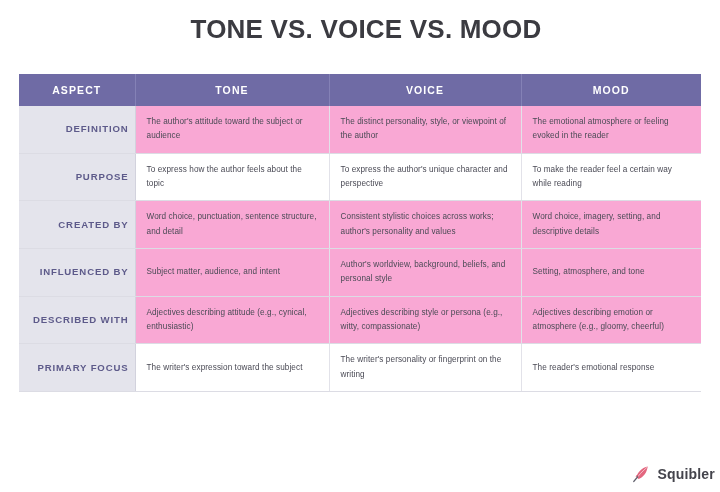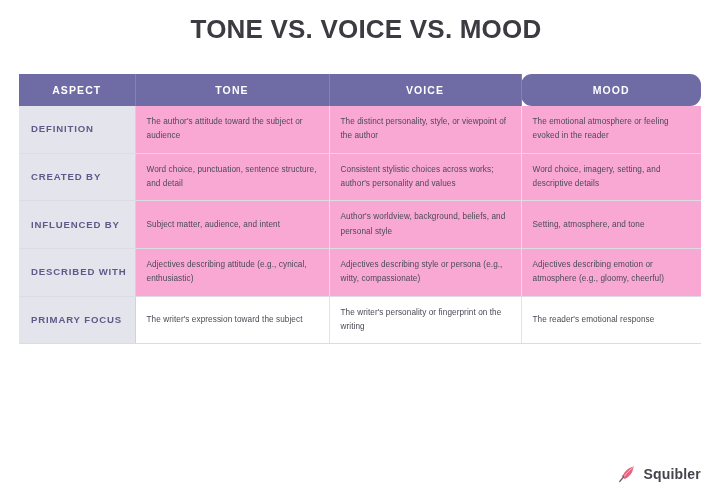--- a/index.html
+++ b/index.html
@@ -57,21 +57,21 @@
     font-size: 10.5px;
     font-weight: bold;
     letter-spacing: 1.1px;
     text-transform: uppercase;
     text-align: center;
     height: 32px;
     padding: 6px 4px;
     border-right: 1px solid #8481b6;
     vertical-align: middle;
   }
-  thead th:last-child { border-right: none; border-radius: 11px; }
+  thead th:last-child { border-right: none; }
 
   tbody td {
     vertical-align: middle;
     border-bottom: 1px solid #dcdce4;
     border-right: 1px solid #e2e2e9;
     font-size: 8.2px;
     line-height: 1.75;
     color: #4a4a55;
     padding: 9px 11px 9px 11px;
     letter-spacing: 0.08px;
@@ -88,25 +88,25 @@
     text-transform: uppercase;
     line-height: 1.45;
     padding-left: 12px;
     padding-right: 6px;
     border-right: 1px solid #d2d2dd;
   }
 
   tbody tr.shade td { background: #f9a8d4; }
   tbody tr.plain td { background: #ffffff; }
   tbody tr.shade td.aspect,
-  tbody tr.plain td.aspect { background: #e4e4ec; }
+  tbody tr.plain td.aspect { background: #e4e4ec; text-align: right; }
 
   .brand {
     position: absolute;
-    right: 19px;
+    right: 5px;
     bottom: 8px;
     display: flex;
     align-items: center;
     gap: 6px;
   }
 
   .brand-icon {
     width: 20px;
     height: 20px;
     display: block;
@@ -142,20 +142,26 @@
           <th>MOOD</th>
         </tr>
       </thead>
       <tbody>
         <tr class="shade">
           <td class="aspect">DEFINITION</td>
           <td>The author's attitude toward the subject or audience</td>
           <td>The distinct personality, style, or viewpoint of the author</td>
           <td>The emotional atmosphere or feeling evoked in the reader</td>
         </tr>
+        <tr class="plain">
+          <td class="aspect">PURPOSE</td>
+          <td>To express how the author feels about the topic</td>
+          <td>To express the author's unique character and perspective</td>
+          <td>To make the reader feel a certain way while reading</td>
+        </tr>
         <tr class="shade">
           <td class="aspect">CREATED BY</td>
           <td>Word choice, punctuation, sentence structure, and detail</td>
           <td>Consistent stylistic choices across works; author's personality and values</td>
           <td>Word choice, imagery, setting, and descriptive details</td>
         </tr>
         <tr class="shade">
           <td class="aspect">INFLUENCED BY</td>
           <td>Subject matter, audience, and intent</td>
           <td>Author's worldview, background, beliefs, and personal style</td>

